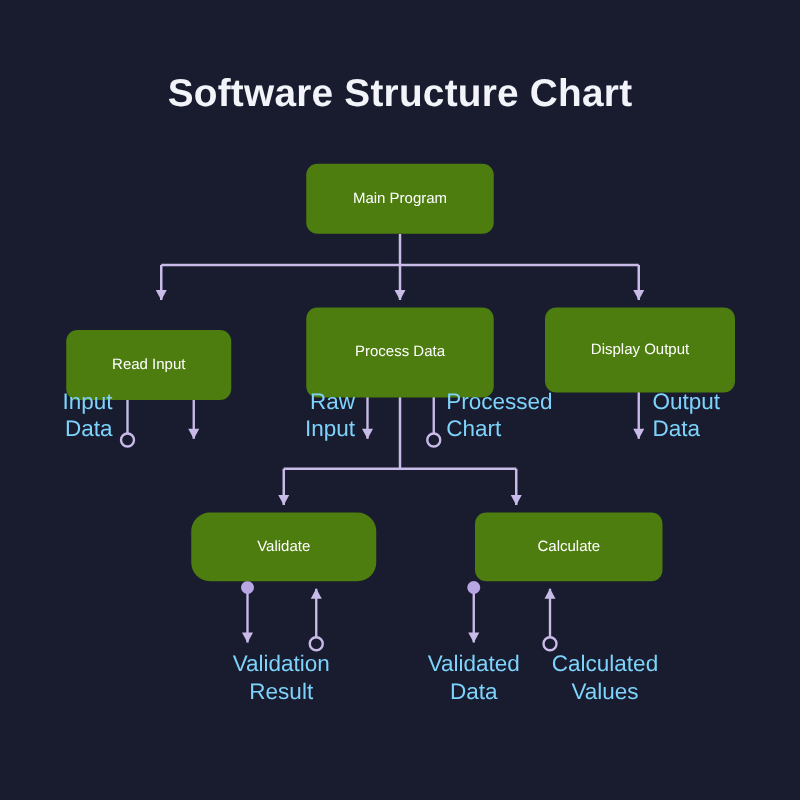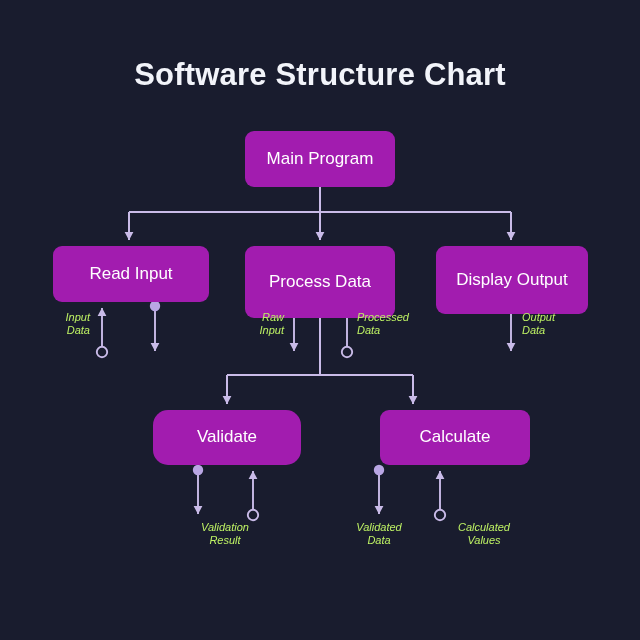--- a/index.html
+++ b/index.html
@@ -33,41 +33,40 @@
   }
   svg#wires {
     position: absolute;
     left: 0;
     top: 0;
     width: 640px;
     height: 640px;
   }
   .node {
     position: absolute;
-    background: #a21caf;
+    background: #4d7c0f;
     border-radius: 9px;
     display: flex;
     align-items: center;
     justify-content: center;
     color: #ffffff;
-    font-size: 17px;
+    font-size: 12px;
     box-sizing: border-box;
   }
   .node span {
     display: block;
     text-align: center;
     line-height: 1.1;
   }
   .flabel {
     position: absolute;
-    color: #bef264;
-    font-size: 11px;
+    color: #7dd3fc;
+    font-size: 18px;
     line-height: 1.22;
     white-space: pre-line;
-    font-style: italic;
   }
   .flabel.right { text-align: left; }
   .flabel.left  { text-align: right; }
   .flabel.ctr   { text-align: center; }
 </style>
 </head>
 <body>
 
 <div id="canvas">
 
@@ -128,21 +127,21 @@
       <circle cx="379" cy="470" r="5.2" fill="#b9a6e4" stroke="none"></circle>
       <path d="M440,515 L440,471" marker-end="url(#arrowUp)"></path>
       <circle cx="440" cy="515" r="5.2" fill="#191c2e" stroke="#c9bbe8" stroke-width="1.9"></circle>
     </g>
   </svg>
 
   <div class="node" style="left:245px; top:131px; width:150px; height:56px;">
     <span>Main Program</span>
   </div>
 
-  <div class="node" style="left:53px; top:246px; width:156px; height:56px;">
+  <div class="node" style="left:53px; top:264px; width:132px; height:56px;">
     <span>Read Input</span>
   </div>
 
   <div class="node" style="left:245px; top:246px; width:150px; height:72px;">
     <span>Process Data</span>
   </div>
 
   <div class="node" style="left:436px; top:246px; width:152px; height:68px;">
     <span>Display Output</span>
   </div>
@@ -155,21 +154,21 @@
     <span>Calculate</span>
   </div>
 
   <div class="flabel left" style="left:18px; top:311px; width:72px;">Input
 Data</div>
 
   <div class="flabel left" style="left:214px; top:311px; width:70px;">Raw
 Input</div>
 
   <div class="flabel right" style="left:357px; top:311px; width:96px;">Processed
-Data</div>
+Chart</div>
 
   <div class="flabel right" style="left:522px; top:311px; width:82px;">Output
 Data</div>
 
   <div class="flabel ctr" style="left:170px; top:521px; width:110px;">Validation
 Result</div>
 
   <div class="flabel ctr" style="left:330px; top:521px; width:98px;">Validated
 Data</div>
 

